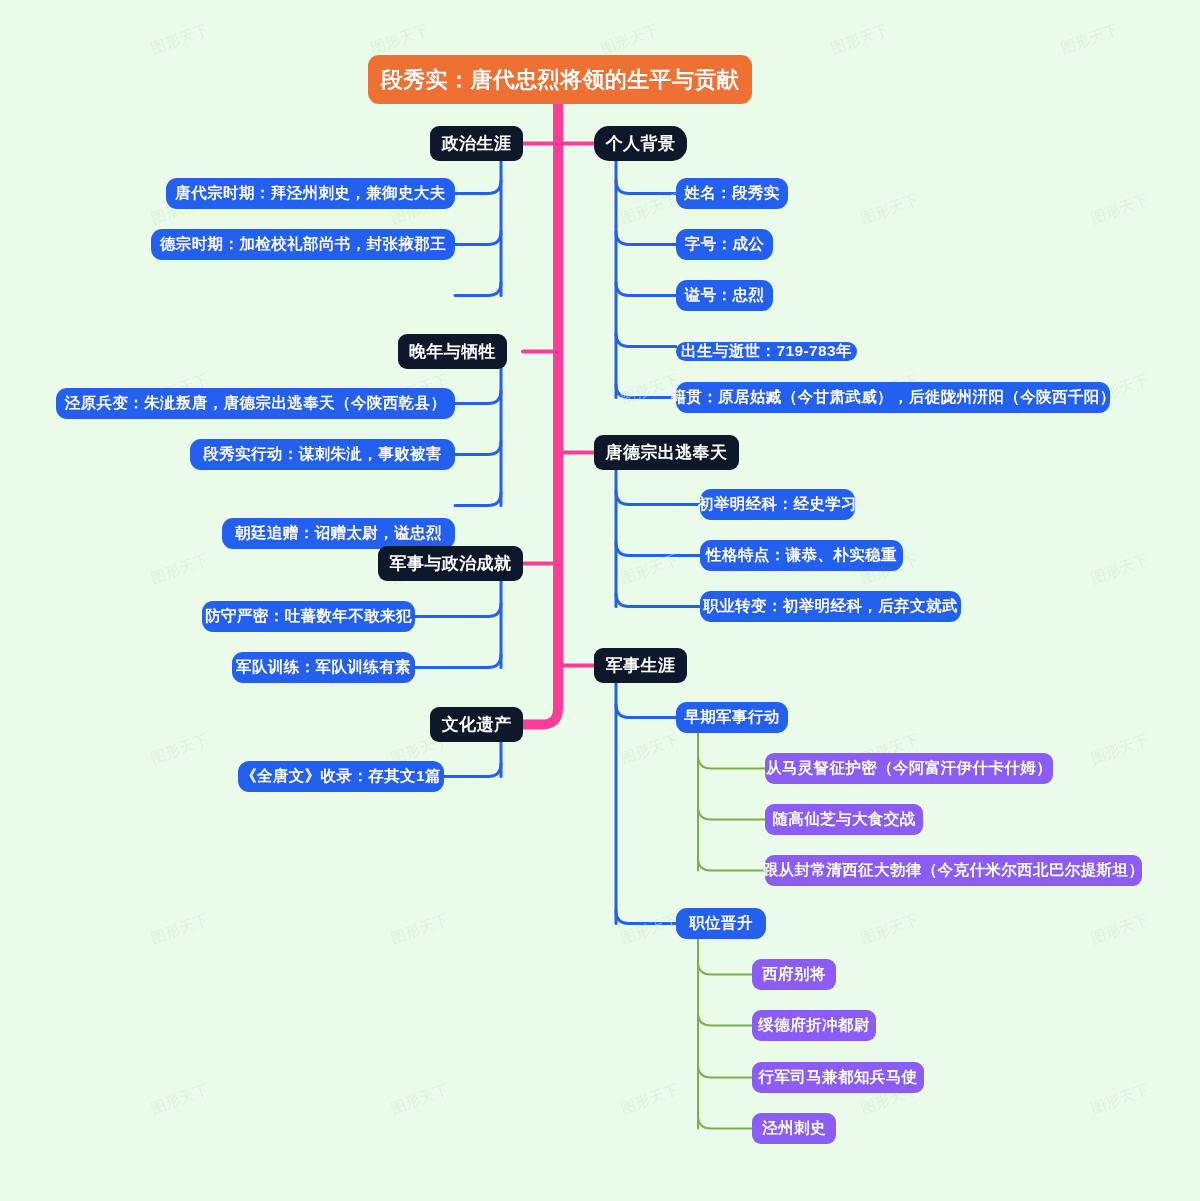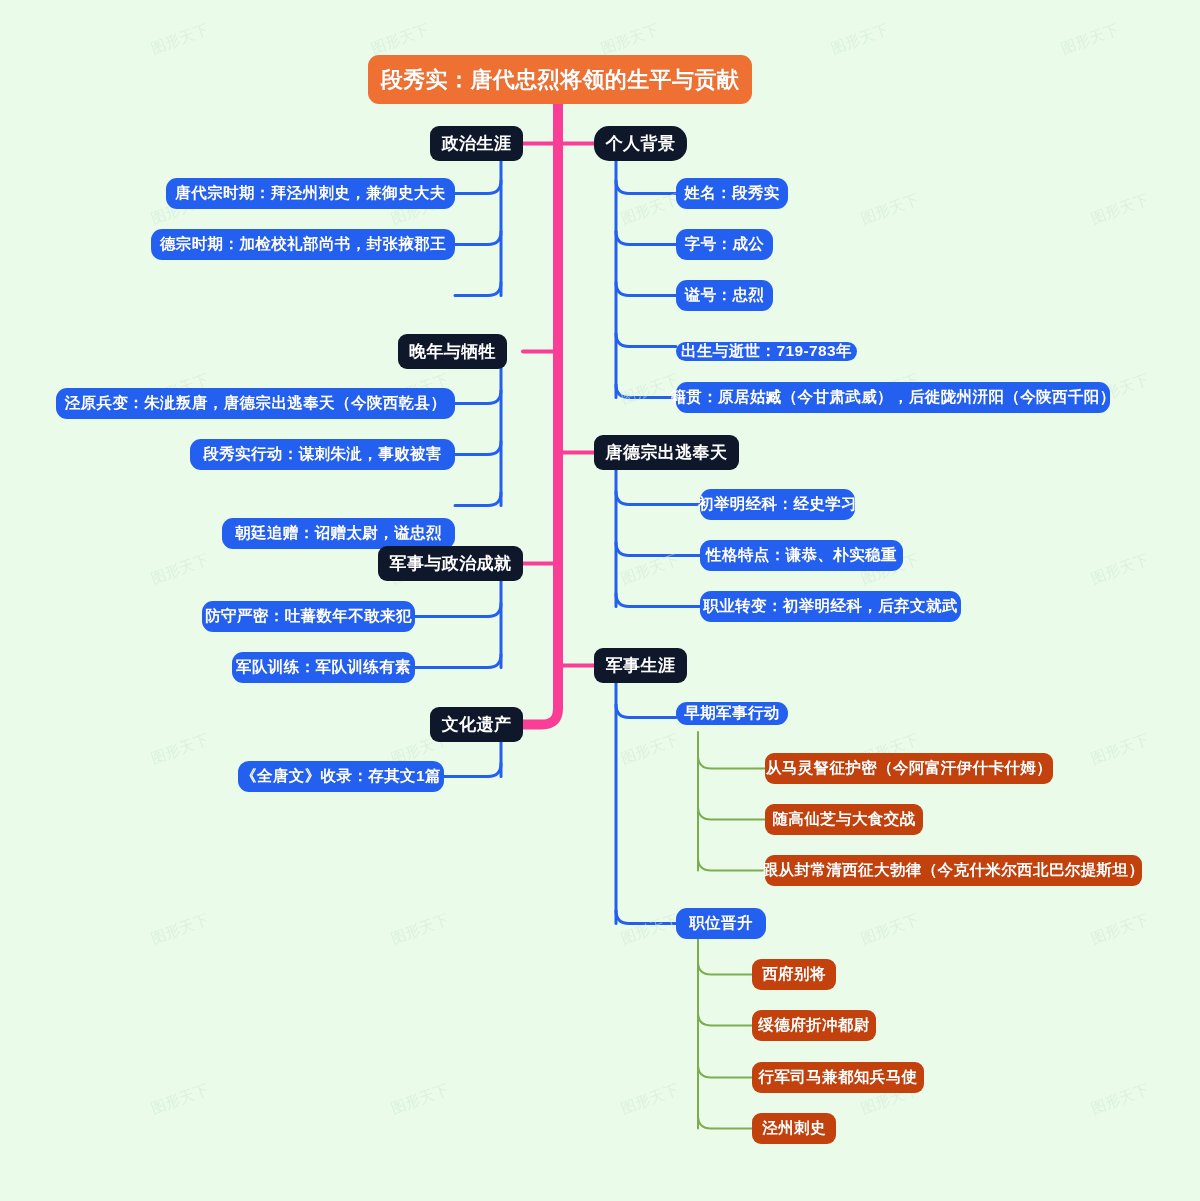--- a/index.html
+++ b/index.html
@@ -38,21 +38,21 @@
     height:35px;
   }
   .lvl2{
     background:#2460f0;
     border-radius:11px;
     font-size:15.5px;
     padding:0 13px;
     height:31px;
   }
   .lvl3{
-    background:#c2410c;
+    background:#8b5cf6;
     border-radius:9px;
     font-size:15.5px;
     padding:0 13px;
     height:31px;
   }
   .wm{
     position:absolute;
     color:#cfead0;
     opacity:.55;
     font-size:15px;
@@ -160,21 +160,21 @@
     <div class="node lvl2" style="left: 190px; top: 439px; width: 265px; height: 31px;">段秀实行动：谋刺朱泚，事败被害</div>
     <div class="node lvl2" style="left: 222px; top: 490px; width: 233px; height: 31px; margin-top: 28px;">朝廷追赠：诏赠太尉，谥忠烈</div>
     <div class="node lvl1" style="left: 594px; top: 435px; width: 145px; height: 35px;">唐德宗出逃奉天</div>
     <div class="node lvl2" style="left: 700px; top: 489px; width: 155px; height: 31px;">初举明经科：经史学习</div>
     <div class="node lvl2" style="left: 700px; top: 540px; width: 203px; height: 31px;">性格特点：谦恭、朴实稳重</div>
     <div class="node lvl2" style="left: 700px; top: 591px; width: 261px; height: 31px;">职业转变：初举明经科，后弃文就武</div>
     <div class="node lvl1" style="left: 378px; top: 546px; width: 145px; height: 35px;">军事与政治成就</div>
     <div class="node lvl2" style="left: 202px; top: 601px; width: 213px; height: 31px;">防守严密：吐蕃数年不敢来犯</div>
     <div class="node lvl2" style="left: 232px; top: 652px; width: 183px; height: 31px; text-align: right;">军队训练：军队训练有素</div>
     <div class="node lvl1" style="left: 594px; top: 648px; width: 93px; height: 35px;">军事生涯</div>
-    <div class="node lvl2" style="left: 676px; top: 702px; width: 112px; height: 23px;">早期军事行动</div>
+    <div class="node lvl2" style="left: 676px; top: 702px; width: 112px; height: 31px;">早期军事行动</div>
     <div class="node lvl3" style="left: 765px; top: 753px; width: 288px; height: 31px;">从马灵詧征护密（今阿富汗伊什卡什姆）</div>
     <div class="node lvl3" style="left: 765px; top: 804px; width: 158px; height: 31px;">随高仙芝与大食交战</div>
     <div class="node lvl3" style="left: 765px; top: 855px; width: 377px; height: 31px;">跟从封常清西征大勃律（今克什米尔西北巴尔提斯坦）</div>
     <div class="node lvl2" style="left: 676px; top: 908px; width: 90px; height: 31px;">职位晋升</div>
     <div class="node lvl3" style="left: 752px; top: 959px; width: 84px; height: 31px;">西府别将</div>
     <div class="node lvl3" style="left: 752px; top: 1010px; width: 124px; height: 31px;">绥德府折冲都尉</div>
     <div class="node lvl3" style="left: 752px; top: 1062px; width: 172px; height: 31px;">行军司马兼都知兵马使</div>
     <div class="node lvl3" style="left: 752px; top: 1113px; width: 84px; height: 31px;">泾州刺史</div>
     <div class="node lvl1" style="left: 430px; top: 707px; width: 93px; height: 35px;">文化遗产</div>
     <div class="node lvl2" style="left: 238px; top: 761px; width: 206px; height: 31px;">《全唐文》收录：存其文1篇</div>

